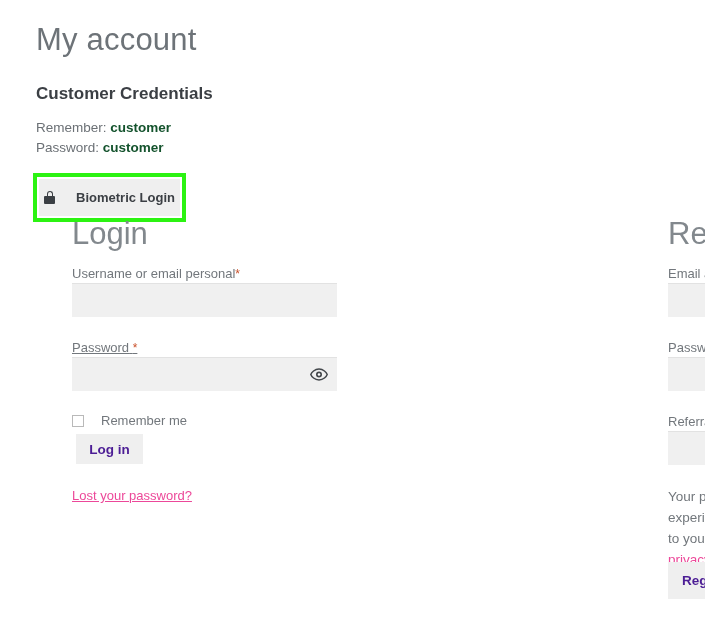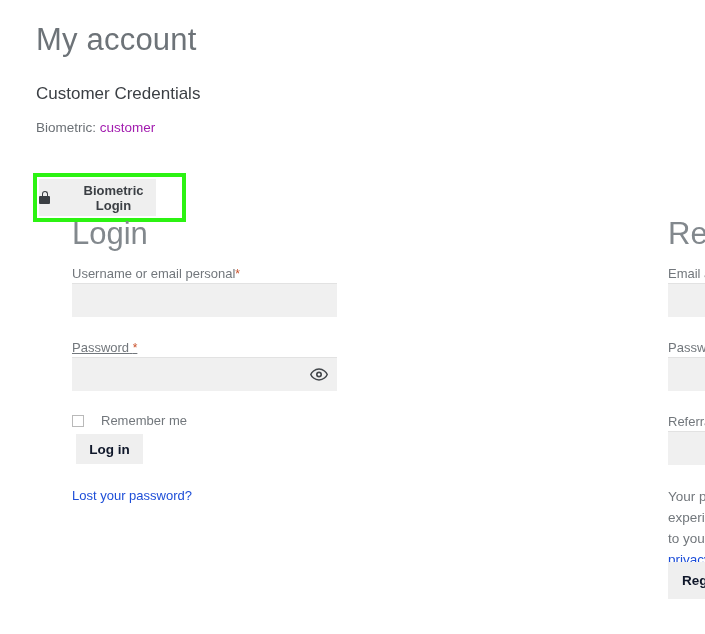--- a/index.html
+++ b/index.html
@@ -36,58 +36,58 @@
     line-height: 40px;
     white-space: nowrap;
   }
 
   
   .cred-heading {
     position: absolute;
     left: 36px;
     top: 83px;
     font-size: 17px;
-    font-weight: normal;
+    font-weight: bold;
     color: #3b3f44;
     line-height: 22px;
     white-space: nowrap;
   }
   .cred-line {
     position: absolute;
     left: 36px;
     font-size: 13.5px;
     color: #6b7075;
     line-height: 18px;
     white-space: nowrap;
   }
   .cred-line.l1 { top: 119px; }
   .cred-line.l2 { top: 139px; }
   .cred-line .val {
-    font-weight: normal;
-    color: #a21caf;
+    font-weight: bold;
+    color: #14532d;
   }
 
   
   .annot-box {
     position: absolute;
     left: 33px;
     top: 173px;
     width: 153px;
     height: 49px;
     border: 4px solid #2cf312;
     background: transparent;
     pointer-events: none;
   }
 
   
   .biometric-btn {
     position: absolute;
     left: 39px;
     top: 179px;
-    width: 117px;
+    width: 141px;
     height: 37px;
     background: #efefef;
     border: none;
     font-family: "Liberation Sans", sans-serif;
     font-size: 13px;
     font-weight: bold;
     color: #3b3f44;
     display: flex;
     align-items: center;
     justify-content: center;
@@ -219,41 +219,42 @@
   }
 
   
   .form-btn {
     position: absolute;
     background: #efefef;
     border: none;
     font-family: "Liberation Sans", sans-serif;
     font-size: 13.5px;
     font-weight: bold;
-    color: #0f172a;
+    color: #4c1d95;
     cursor: pointer;
     padding: 0;
     text-align: center;
   }
   .btn-login {
     left: 40px;
     top: 434px;
     width: 67px;
     height: 30px;
   }
   .btn-register {
     left: 334px;
     top: 562px;
     width: 82px;
     height: 37px;
   }
 
   
   .lnk {
-    color: #1d4ed8;
+    color: #ec4899;
+    text-decoration: underline;
     cursor: pointer;
   }
   .lost-pass {
     position: absolute;
     left: 36px;
     top: 487px;
     font-size: 13px;
     line-height: 17px;
     white-space: nowrap;
   }
@@ -272,24 +273,28 @@
 </head>
 <body>
 
 <div class="page">
 
   <div class="page-title">My account</div>
 
   <div class="cred-heading">Customer Credentials</div>
 
   <div class="cred-line l1">
-    <span>Biometric:</span>
+    <span>Remember:</span>
     <span class="val">customer</span>
   </div>
 
+  <div class="cred-line l2">
+    <span>Password:</span>
+    <span class="val">customer</span>
+  </div>
 
   <button class="biometric-btn">
     <span class="lock-ico">
       <span class="shackle"></span>
         <span class="body"></span>
     </span>
     <span>Biometric Login</span>
   </button>
 
   <div class="annot-box"></div>

